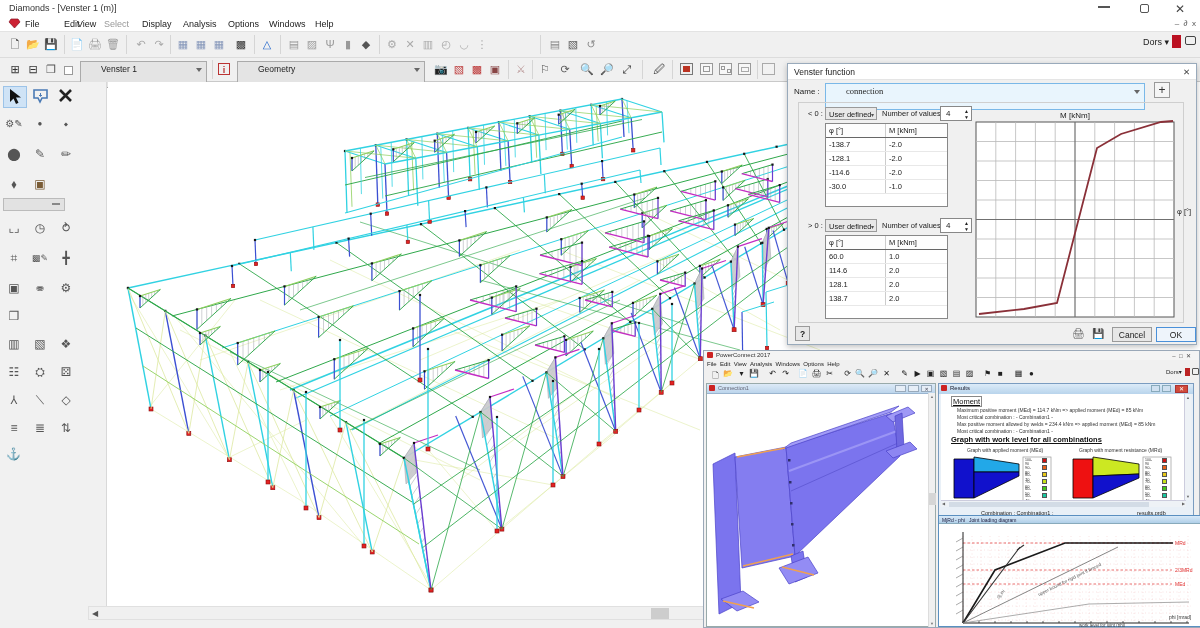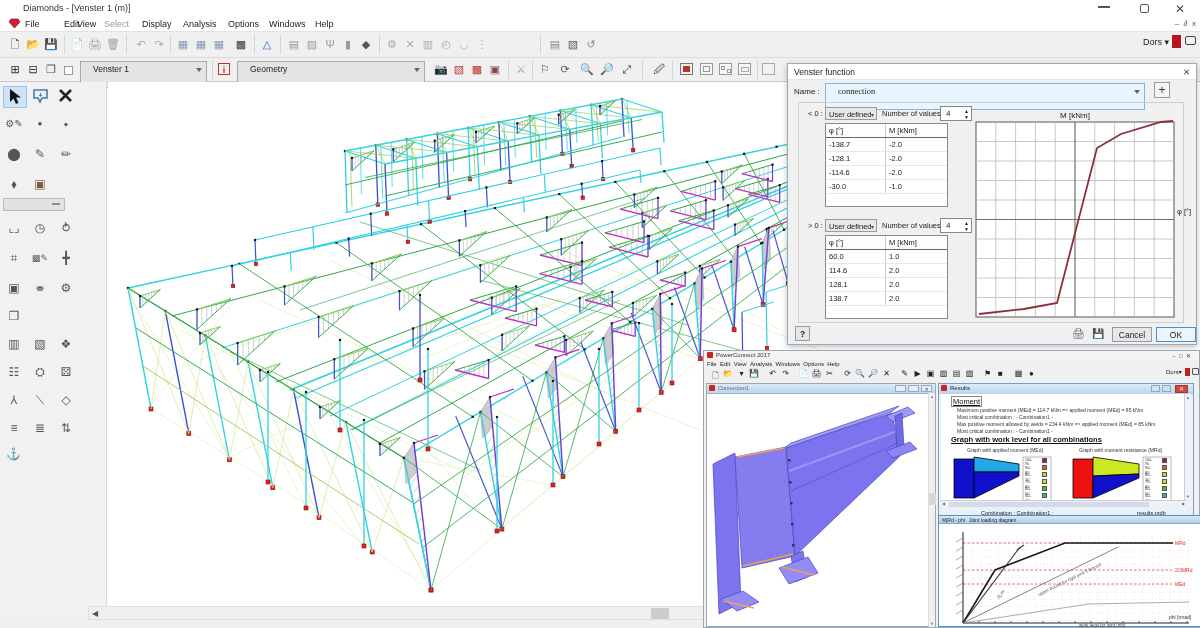--- a/index.html
+++ b/index.html
@@ -2,29 +2,29 @@
 <html><head>
 <meta charset="utf-8">
 <style>
 html,body{margin:0;padding:0;width:1200px;height:628px;overflow:hidden;background:#fff;
 font-family:"Liberation Sans",sans-serif;}
 *{box-sizing:border-box;}
 .abs{position:absolute;}
 #page{position:relative;width:1200px;height:628px;background:#fff;}
 
 #titlebar{left:0;top:0;width:1200px;height:16px;background:#fff;font-size:9px;color:#333;}
-#titletext{left:23px;top:3px;}
+#titletext{left:9px;top:3px;}
 #menubar{left:0;top:16px;width:1200px;height:15px;background:#fff;font-size:9px;color:#222;}
 .menuitem{position:absolute;top:3px;}
 #childctl{right:4px;top:19px;font-size:8px;color:#555;}
 #toolbar1{left:0;top:31px;width:1200px;height:26px;background:#f0f0f0;border-top:1px solid #e3e3e3;}
 #toolbar2{left:0;top:57px;width:1200px;height:25px;background:#f0f0f0;border-top:1px solid #dcdcdc;border-bottom:1px solid #c9c9c9;}
 .tbtn{position:absolute;top:4px;width:18px;height:17px;font-size:11px;color:#555;text-align:center;line-height:17px;}
 .tsep{position:absolute;top:3px;width:1px;height:19px;background:#d5d5d5;}
-.combo{position:absolute;height:27px;background:#e4e4e4;border:1px solid #aaa;font-size:8.5px;color:#222;line-height:15px;padding-left:12px;}
+.combo{position:absolute;height:27px;background:#e4e4e4;border:1px solid #aaa;font-size:8.5px;color:#222;line-height:15px;padding-left:20px;}
 .combo:after{content:"";position:absolute;right:4px;top:6px;border-left:3px solid transparent;border-right:3px solid transparent;border-top:4px solid #666;}
 
 #palette{left:0;top:82px;width:107px;height:546px;background:#f1f1f1;border-right:1px solid #d9d9d9;border-bottom:1px solid #d9d9d9;}
 .pic{position:absolute;width:20px;height:20px;font-size:12px;color:#555;text-align:center;line-height:20px;}
 
 #canvas{left:108px;top:82px;width:1092px;height:524px;background:#fff;}
 #hscroll{left:88px;top:606px;width:1027px;height:14px;background:#f0f0f0;border:1px solid #e0e0e0;}
 #hthumb{left:562px;top:1px;width:18px;height:11px;background:#cdcdcd;position:absolute;}
 #bottomstrip{left:0px;top:620px;width:1200px;height:8px;background:#f0f0f0;}
 

